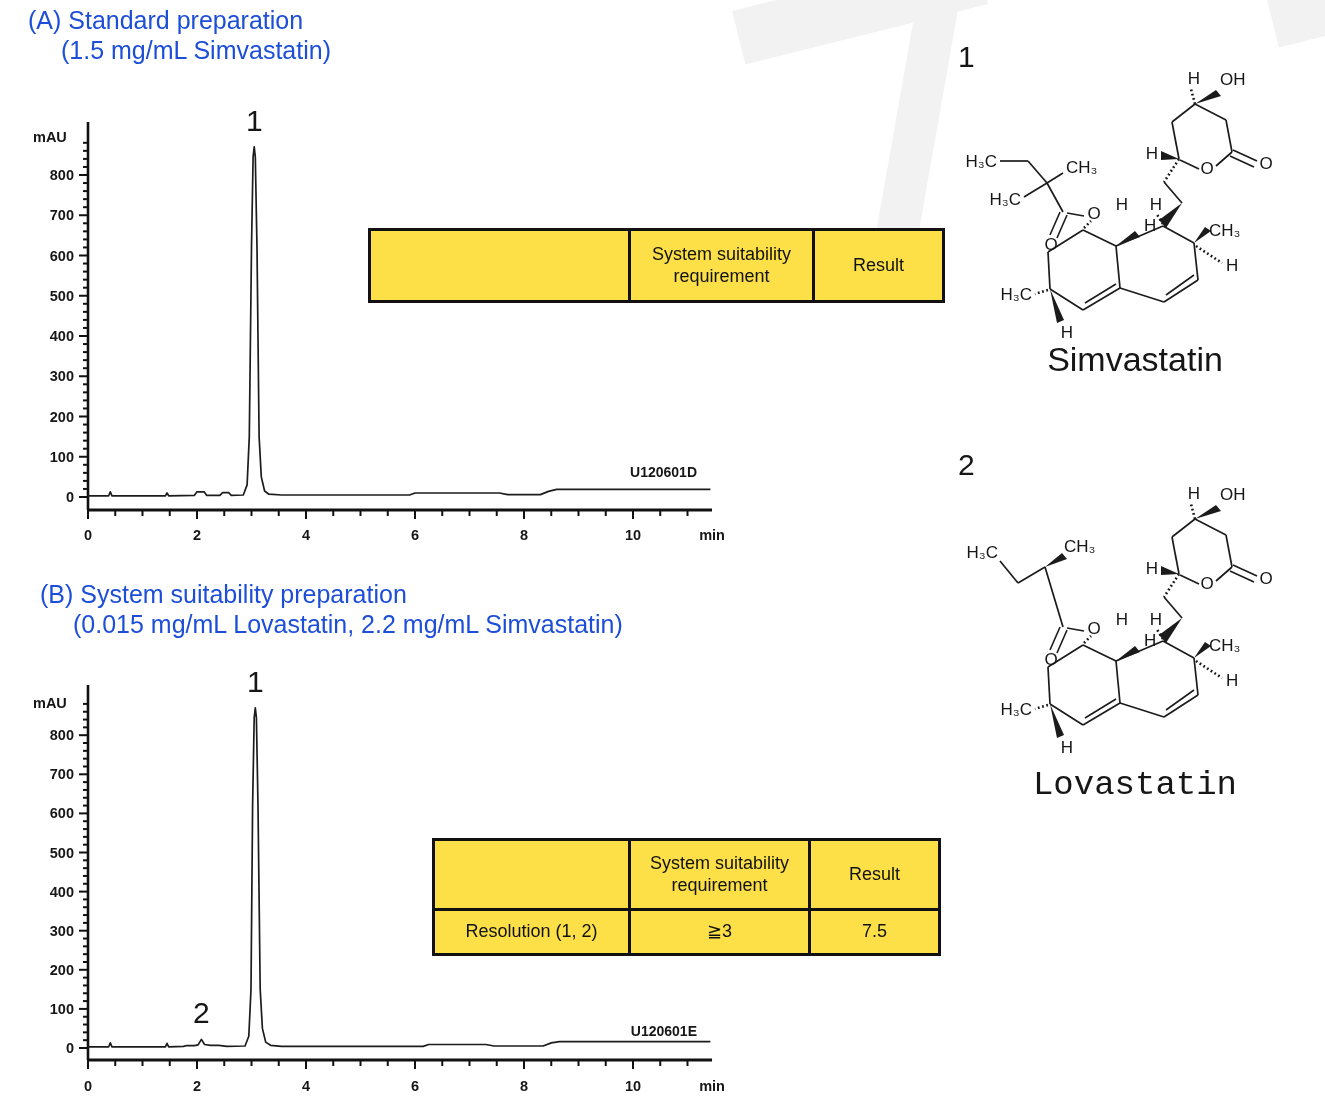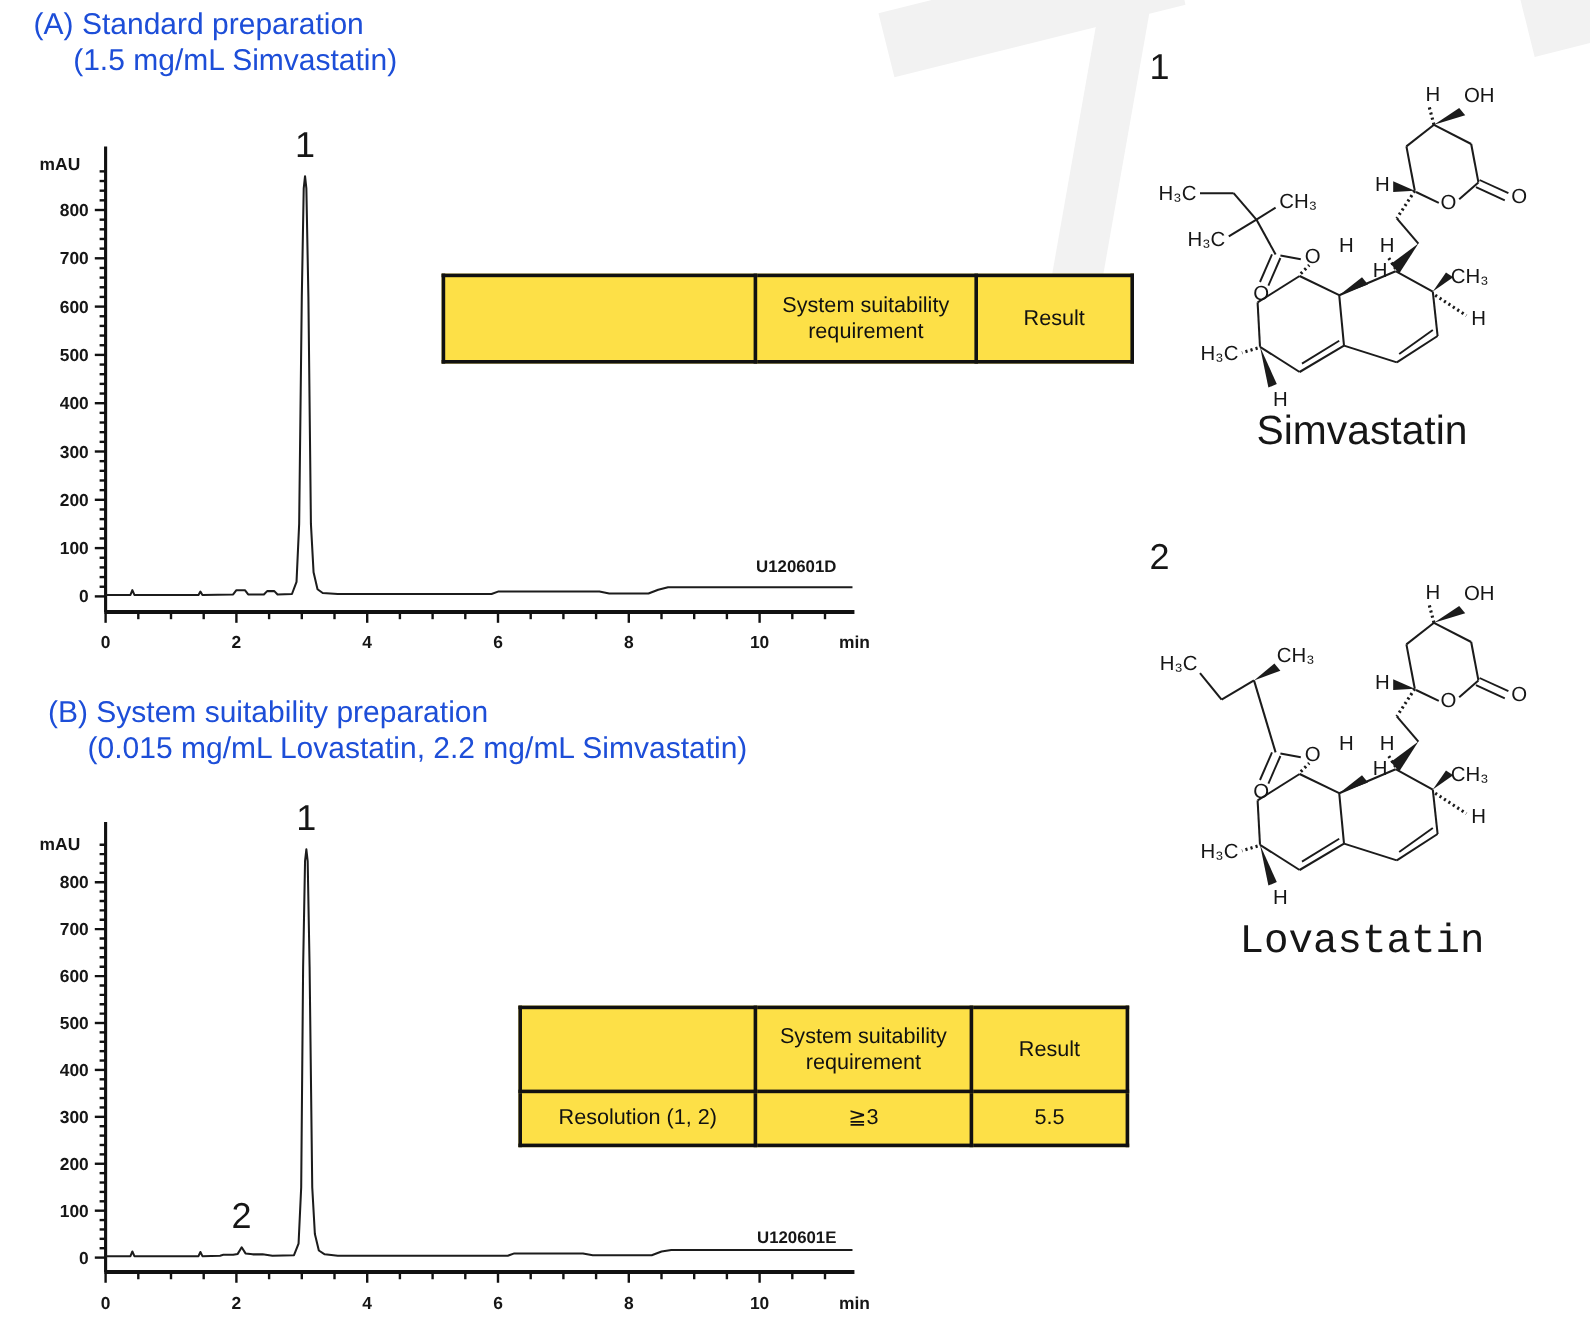--- a/index.html
+++ b/index.html
@@ -252,21 +252,21 @@
     <tbody>
         <tr style="height:70px;">
       <th></th>
       <th>System suitability
 requirement</th>
       <th>Result</th>
     </tr>
     <tr style="height:45px;">
       <td>Resolution (1, 2)</td>
       <td>≧3</td>
-      <td>5.5</td>
+      <td>7.5</td>
     </tr>
   </tbody>
     </table>
 
   <div class="abs structnum" style="left:958px;top:40px;">1</div>
   <svg class="abs" style="left:950px;top:40px;" width="370" height="300" viewBox="0 0 370 300">
 
     <path class="bond" d="M222,82 L245,64"></path>
       <path class="bond" d="M245,64 L276,80"></path>
     <path class="bond" d="M276,80 L282,112"></path>

